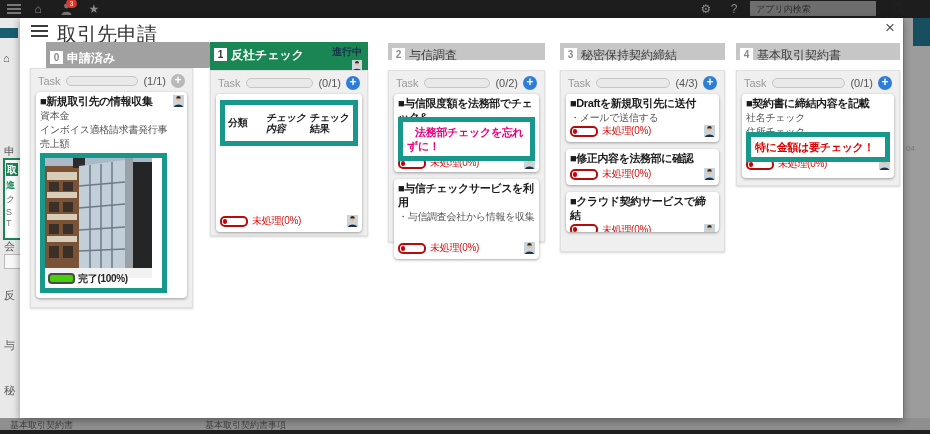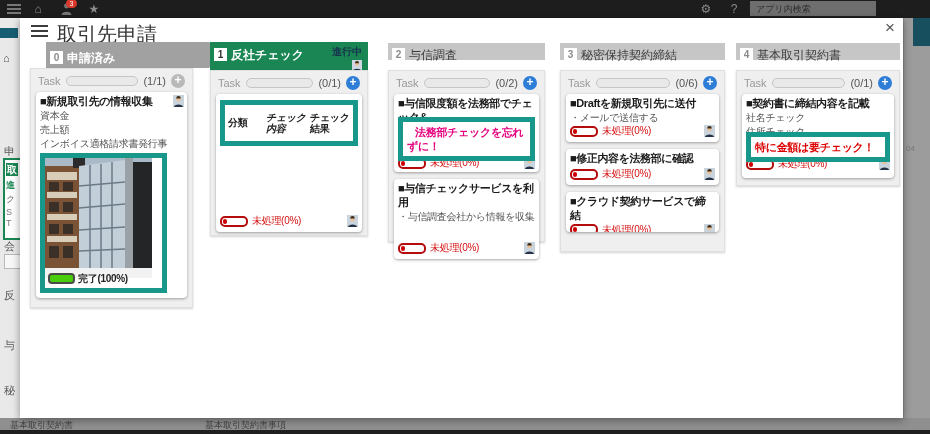--- a/index.html
+++ b/index.html
@@ -177,22 +177,22 @@
     <div class="col-body c1b">
       <div class="task-row">
         <span class="task-label">Task</span>
         <span class="task-pill"><span class="task-fill fill-full"></span></span>
         <span class="task-count">(1/1)</span>
         <span class="add-btn gray">+</span>
       </div>
       <div class="card card-c1">
         <div class="card-title">■新規取引先の情報収集</div>
         <div class="card-line">資本金</div>
+        <div class="card-line">インボイス適格請求書発行事</div>
         <div class="card-line">売上額</div>
-        <div class="card-line">インボイス適格請求書発行事</div>
         <div class="img-box">
           <svg width="107" height="120" viewBox="0 0 107 120" preserveAspectRatio="none">
             <rect width="107" height="120" fill="#a9b9c8"></rect>
             <rect x="0" y="8" width="34" height="104" fill="#7a5236"></rect>
             <rect x="2" y="14" width="30" height="8" fill="#d8cdb8"></rect>
             <rect x="2" y="34" width="30" height="6" fill="#d8cdb8"></rect>
             <rect x="2" y="56" width="30" height="6" fill="#d8cdb8"></rect>
             <rect x="2" y="78" width="30" height="6" fill="#d8cdb8"></rect>
             <rect x="4" y="24" width="10" height="9" fill="#3a3028"></rect>
               <rect x="18" y="24" width="10" height="9" fill="#3a3028"></rect>
@@ -312,21 +312,21 @@
       </div>
     </div>
 
     <div class="col-hdr hdr-gray c4h">
       <span class="chip">3</span><span class="hdr-label">秘密保持契約締結</span>
     </div>
     <div class="col-body c4b">
       <div class="task-row">
         <span class="task-label">Task</span>
         <span class="task-pill"><span class="task-fill"></span></span>
-        <span class="task-count">(0/6)</span>
+        <span class="task-count">(4/3)</span>
         <span class="add-btn">+</span>
       </div>
       <div class="card card-c4a">
         <div class="card-title">■Draftを新規取引先に送付</div>
         <div class="card-line">・メールで送信する</div>
         <div class="prog-row">
           <span class="pill"></span>
           <span class="prog-label">未処理(0%)</span>
           <span class="avatar">
             <svg width="11" height="12" viewBox="0 0 11 12">

